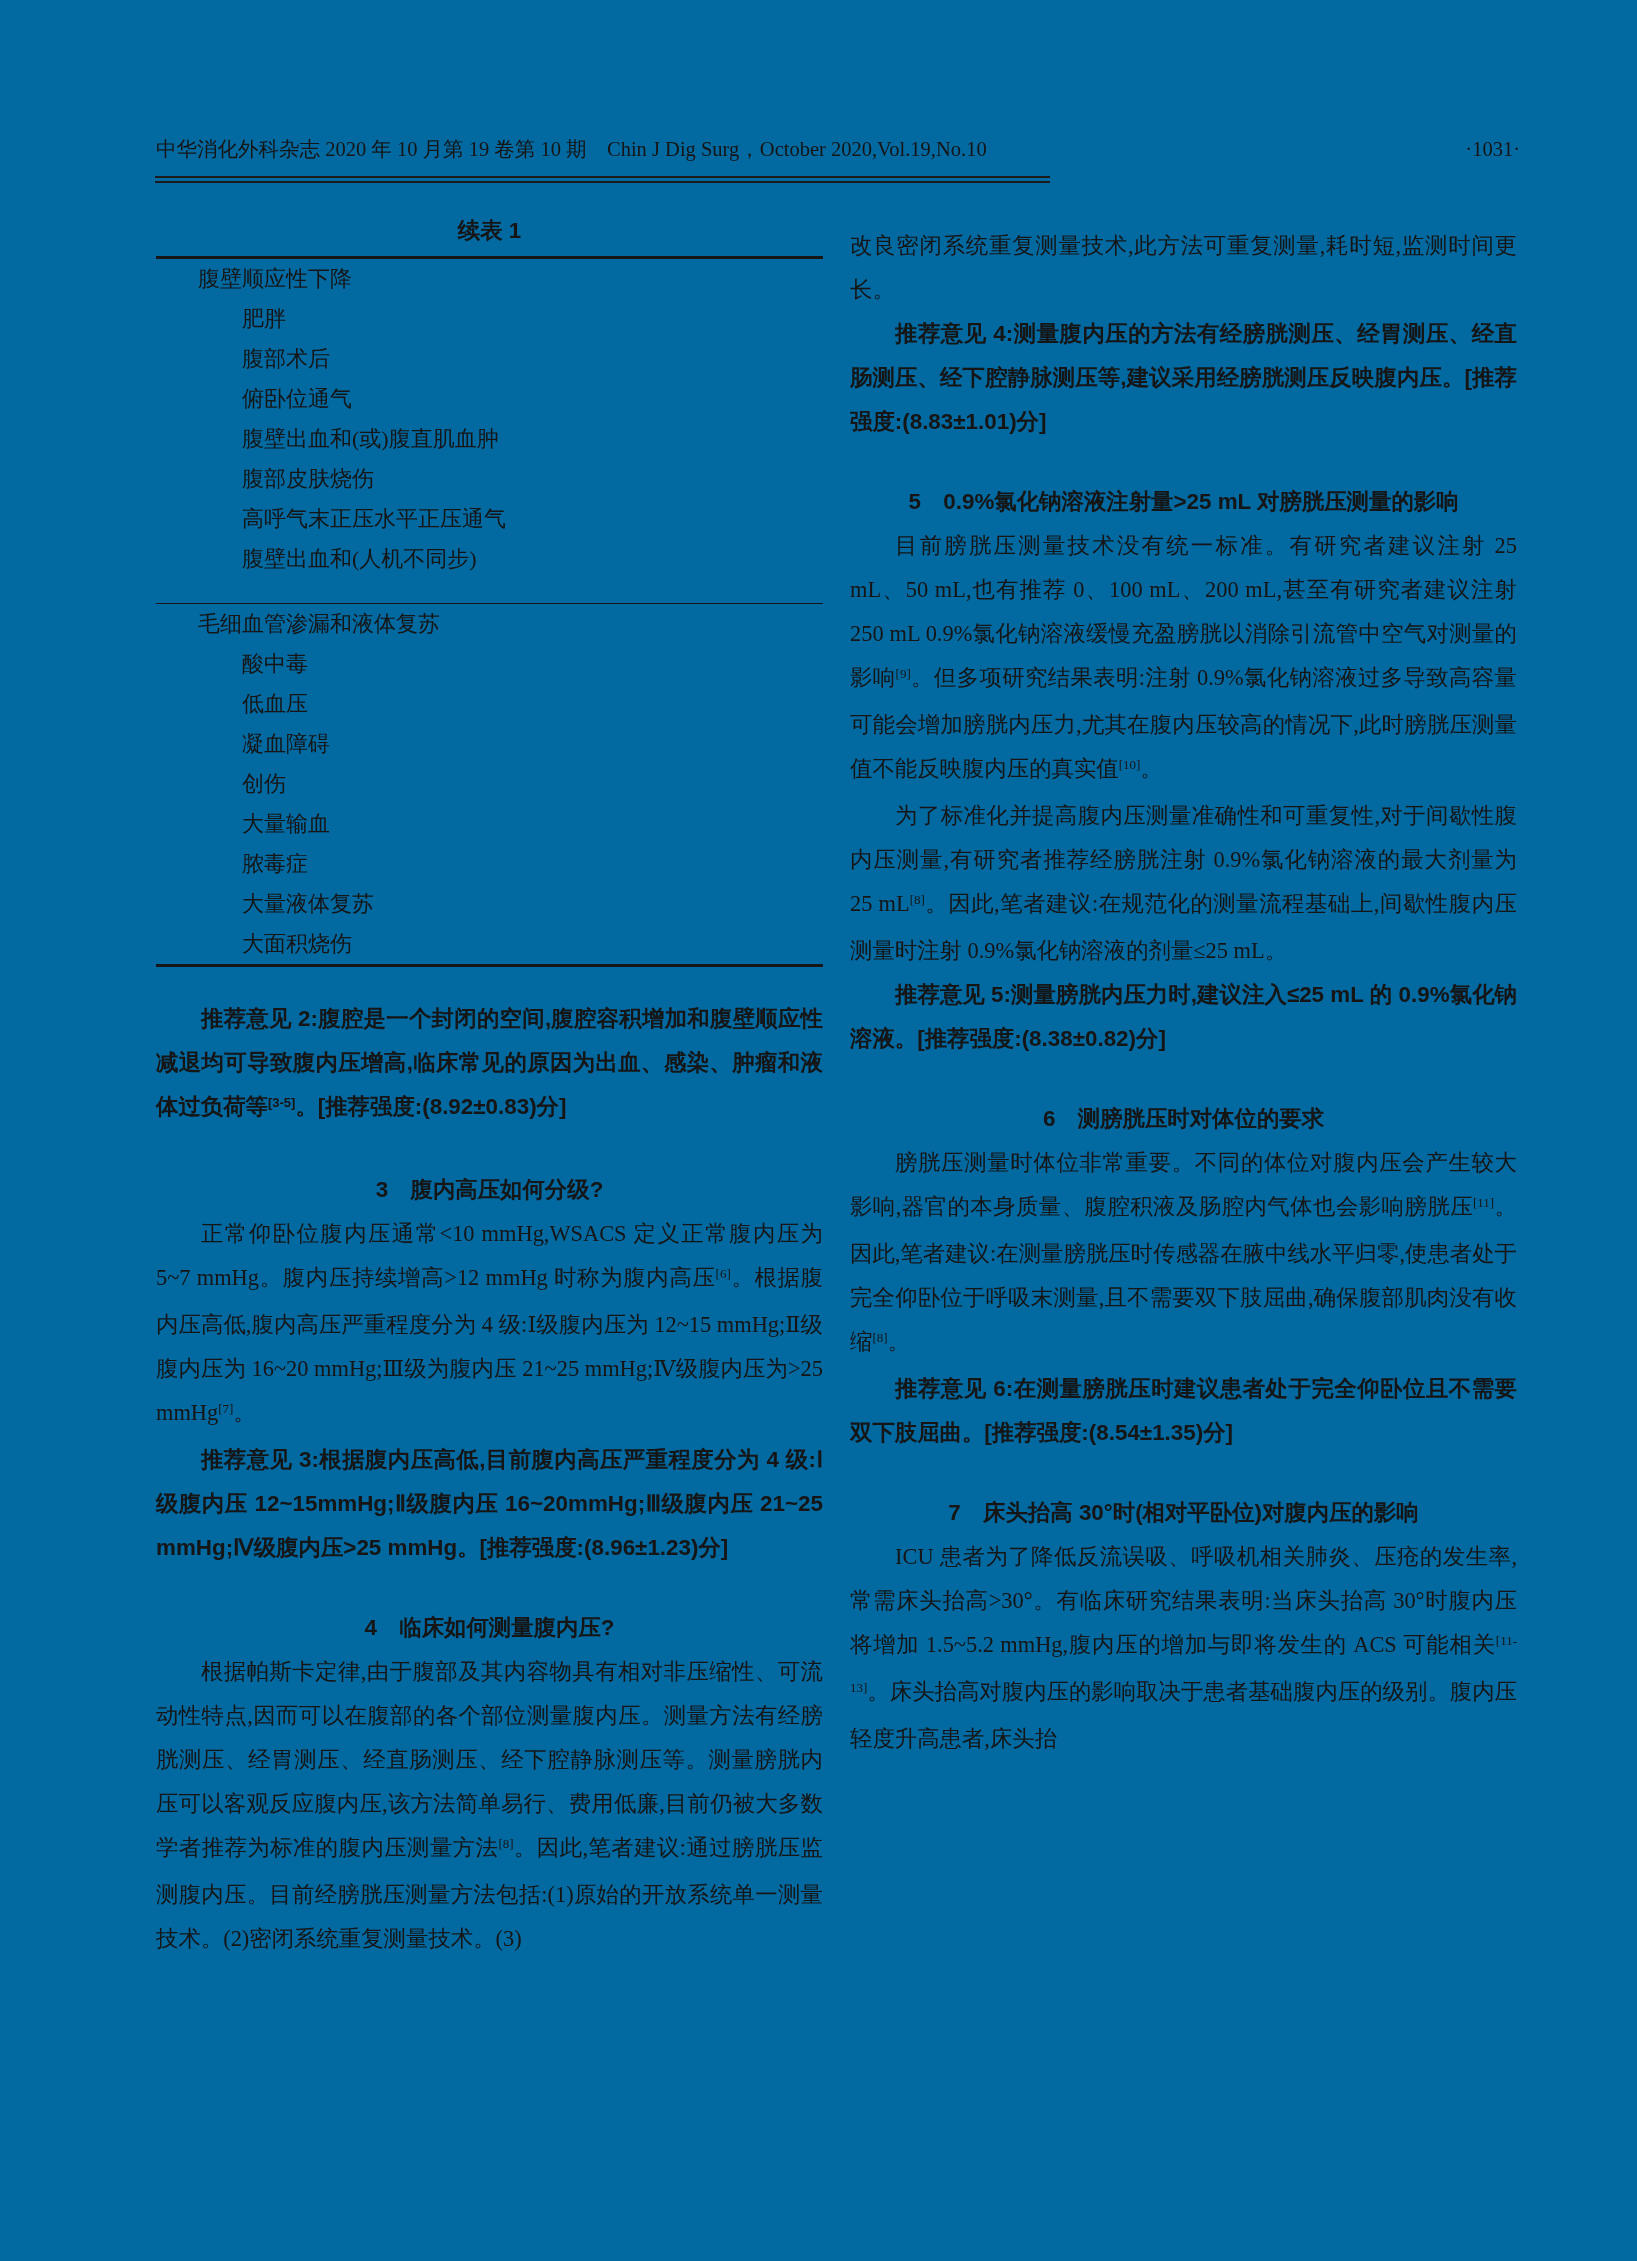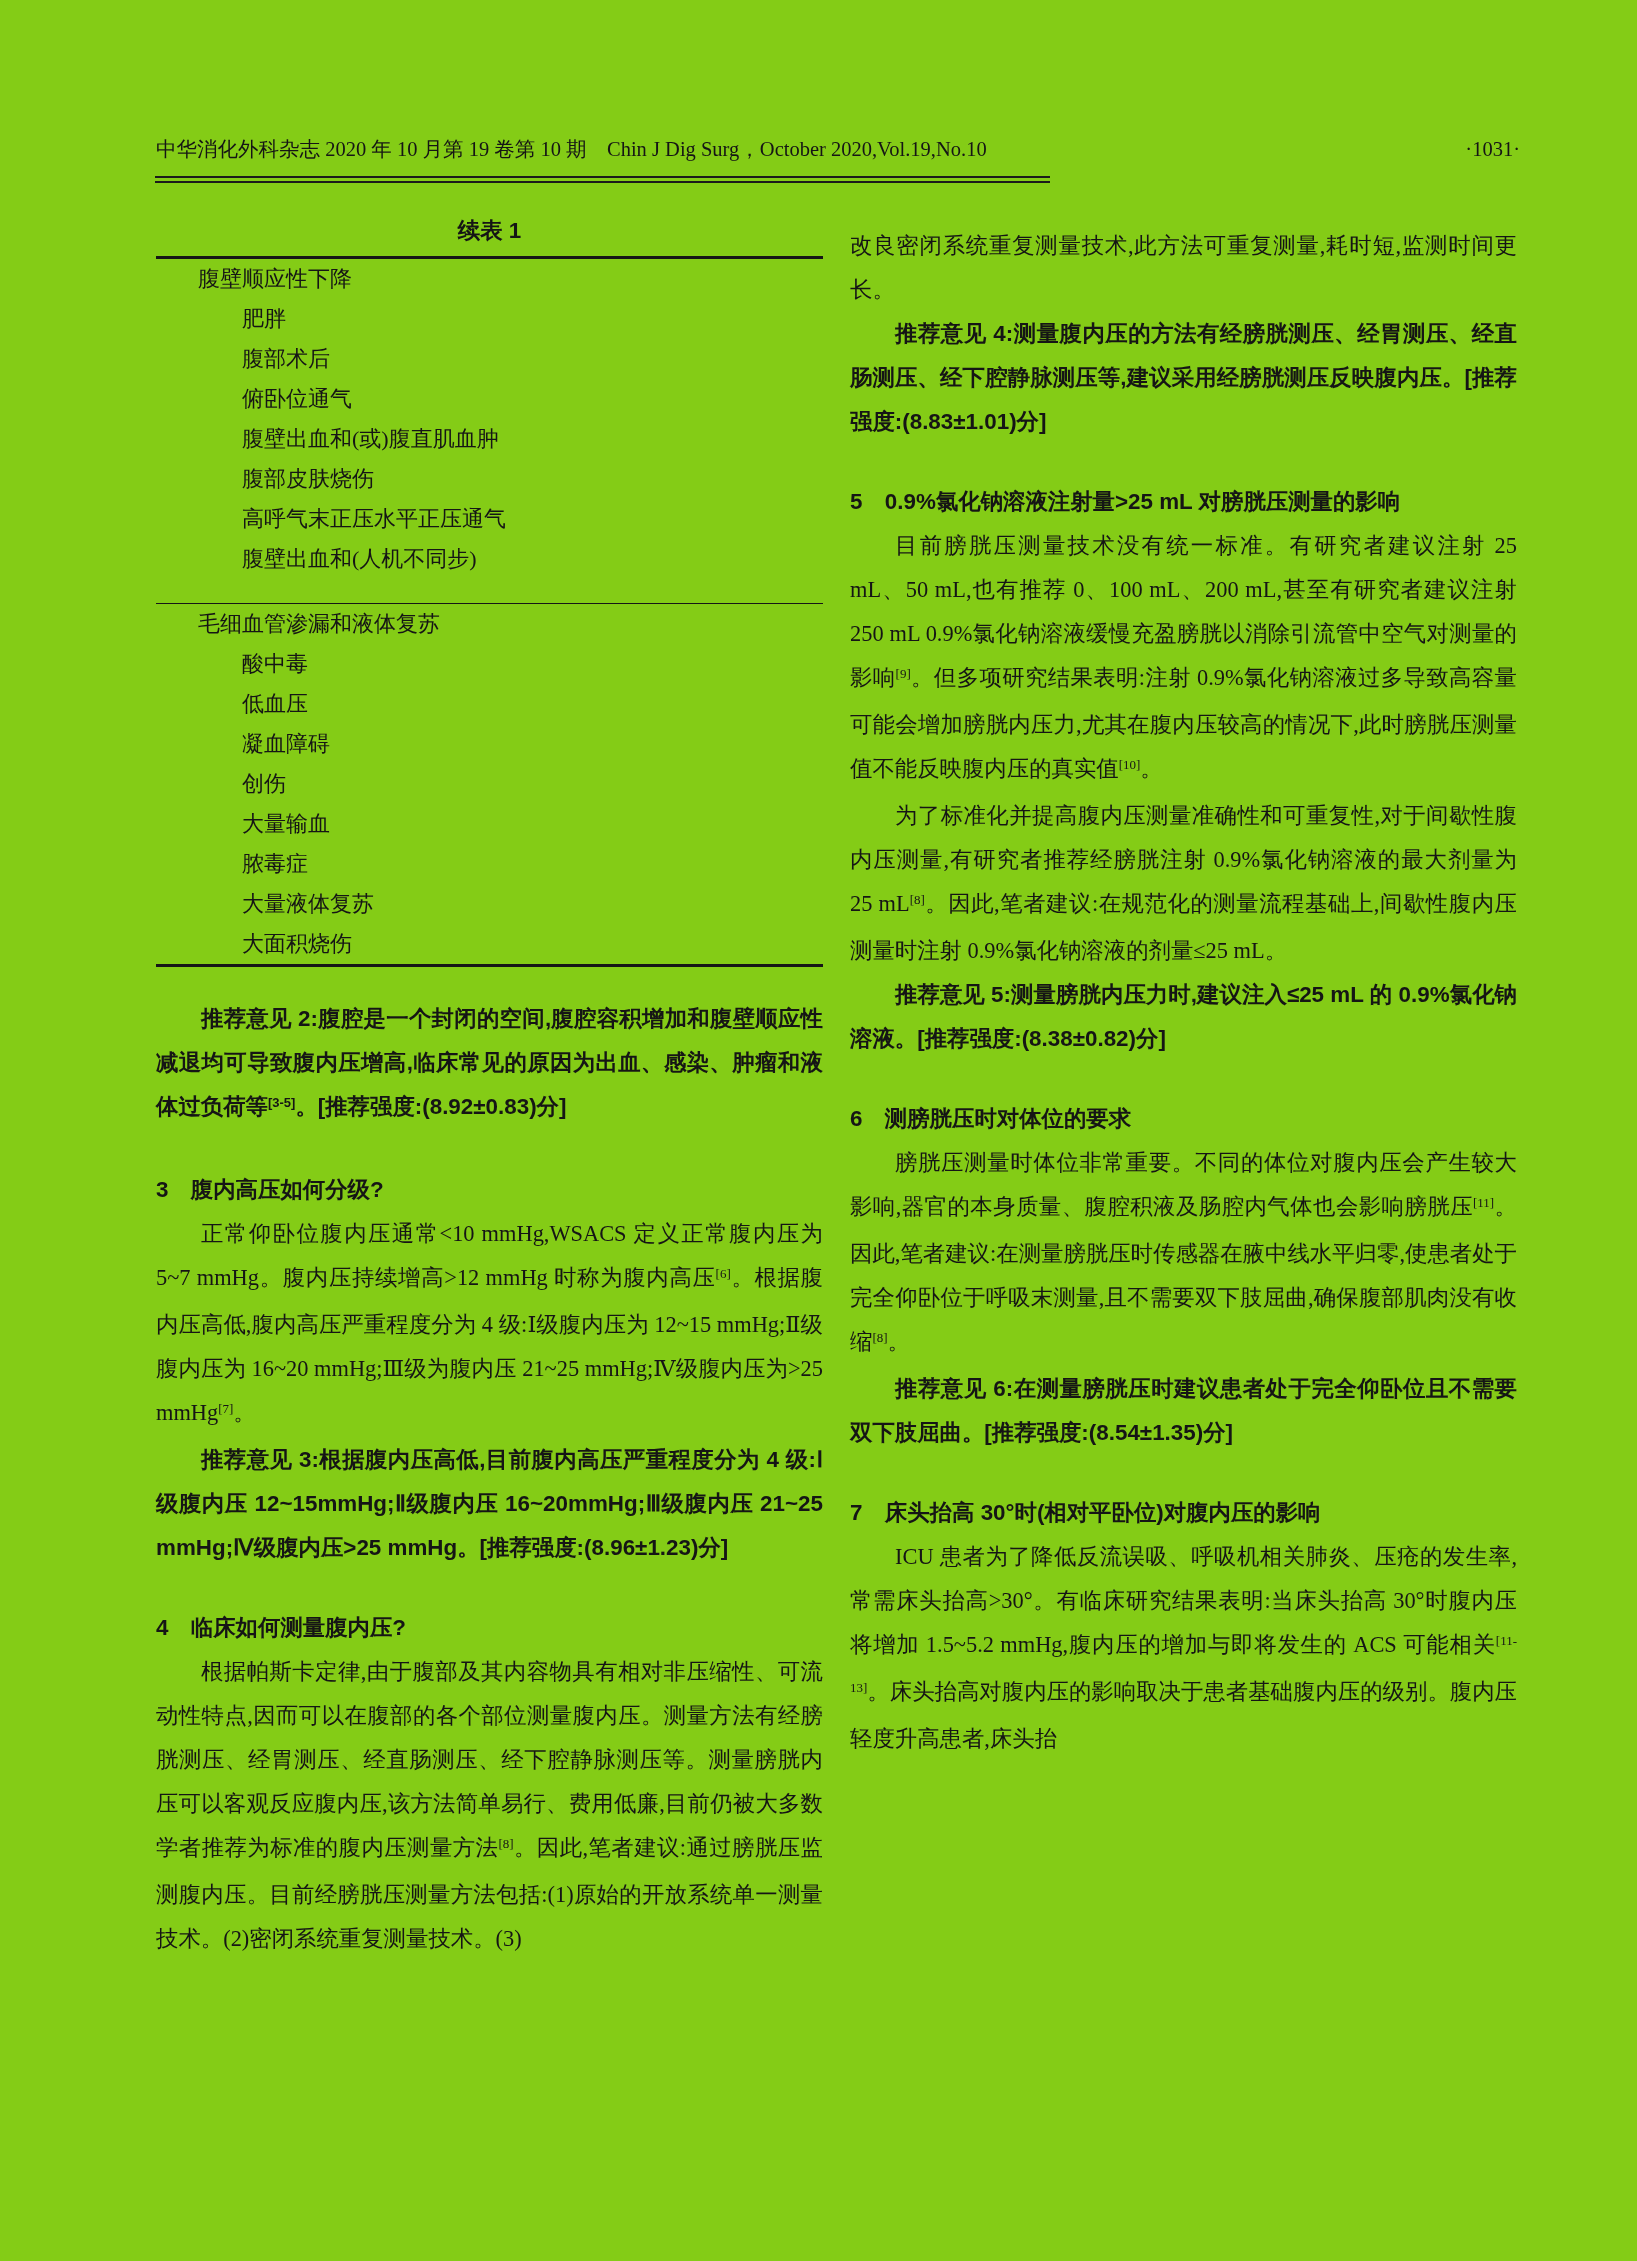--- a/index.html
+++ b/index.html
@@ -1,19 +1,19 @@
 <!DOCTYPE html>
 <html style="font-size:10.6px"><head>
 <meta charset="utf-8">
 <style>
   html,body{margin:0;padding:0;background:#e8e8e8;}
   .page{
     position:relative;
     width:1638px;height:2261px;
-    background:#84cc16;
+    background:#0369a1;
     overflow:hidden;
     font-family:"Liberation Serif","DejaVu Serif",serif;
     color:#151515;
   }
   
   .header{
     position:absolute;left:156px;top:135px;width:1364px;height:30px;
     display:flex;justify-content:space-between;align-items:flex-start;
     font-size:20.5px;line-height:28px;white-space:nowrap;
   }
@@ -24,21 +24,21 @@
   
   .col{position:absolute;width:667px;}
   .col-left{left:156px;top:211px;}
   .col-right{left:850px;top:224px;}
   p{margin:0;font-size:22.4px;line-height:44px;text-align:justify;}
   .indent{text-indent:45px;}
   .bold, h2, .tbl-title{
     font-weight:700;
     font-family:Liberation Sans, sans-serif;
   }
-  h2{font-size:22.4px;line-height:44px;margin:36px 0 0 0;text-align:left;}
+  h2{font-size:22.4px;line-height:44px;margin:36px 0 0 0;text-align:center;}
   sup{font-size:.58em;vertical-align:baseline;position:relative;top:-0.55em;}
   
   .tbl-title{font-size:22.4px;line-height:40px;text-align:center;}
   .tbl{
     border-top:3.3px solid #161616;border-bottom:3.3px solid #161616;
     margin-top:5.3px;margin-bottom:30px;
   }
   .tbl-group + .tbl-group{border-top:1.3px solid #161616;margin-top:24px;}
   .trow{height:40px;line-height:40px;font-size:22px;white-space:nowrap;}
   .trow.lv1{padding-left:42px;}

